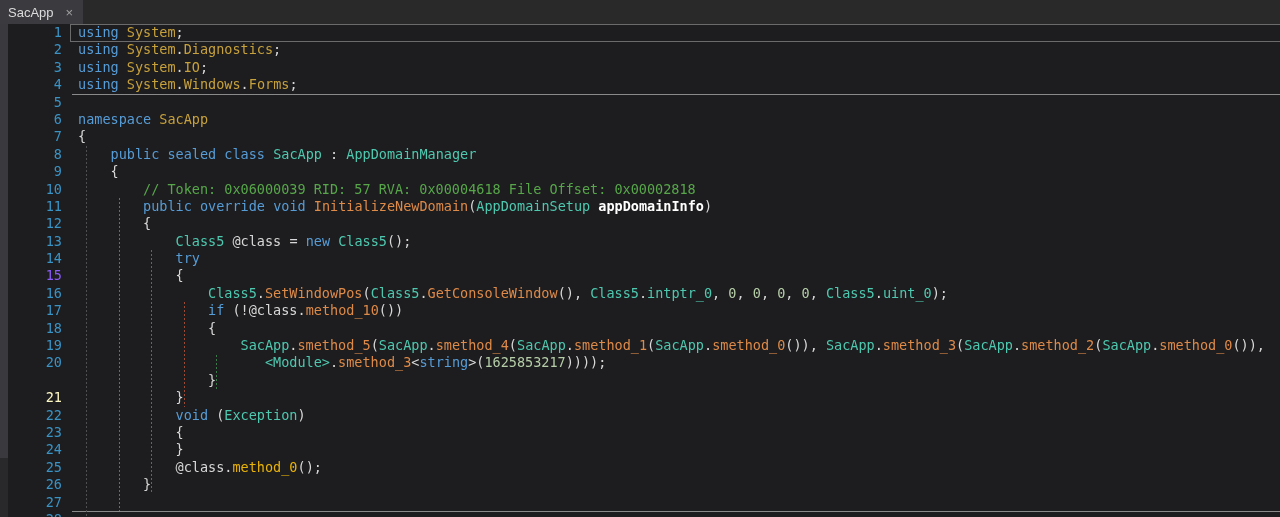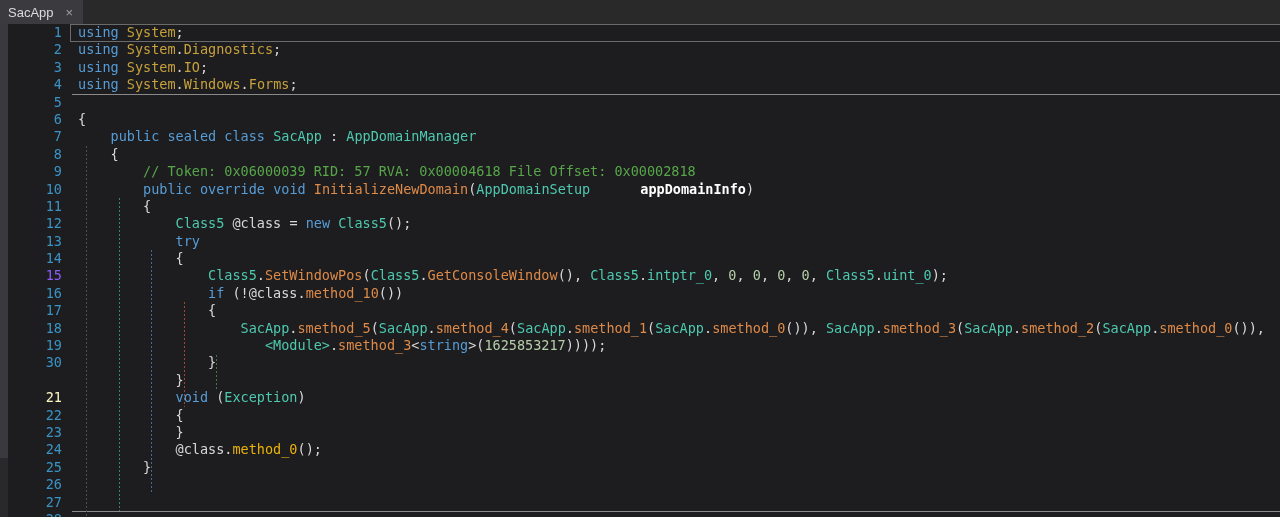--- a/index.html
+++ b/index.html
@@ -26,21 +26,21 @@
   .editor { position:absolute; left:0; top:24px; right:0; bottom:0; }
   .gutter { position:absolute; left:8px; top:0; width:54px; }
   .gutter .ln {
     height:17.4px; line-height:17.4px; text-align:right;
     font-size:13.5px; white-space:pre;
   }
   .code { position:absolute; left:78px; top:0; right:0; }
   .code .row {
     height:17.4px; line-height:17.4px; font-size:13.5px; white-space:pre;
   }
-  .tok-prm { font-weight:bold;margin-left:42px; }
+  .tok-prm { font-weight:bold; }
   .guide { position:absolute; width:1px; }
   .decor-rule { position:absolute; right:0; height:1px; }
   .caret-box {
     position:absolute; right:0; height:18px;
     border-top:1px solid #6b6b6b; border-bottom:1px solid #6b6b6b; border-left:1px solid #6b6b6b;
   }
 </style>
 </head>
 <body>
 
@@ -83,37 +83,38 @@
         <div class="ln" style="color: rgb(58, 147, 197);">10</div>
         <div class="ln" style="color: rgb(58, 147, 197);">11</div>
         <div class="ln" style="color: rgb(58, 147, 197);">12</div>
         <div class="ln" style="color: rgb(58, 147, 197);">13</div>
         <div class="ln" style="color: rgb(58, 147, 197);">14</div>
         <div class="ln" style="color: #8b5cf6;">15</div>
         <div class="ln" style="color: rgb(58, 147, 197);">16</div>
         <div class="ln" style="color: rgb(58, 147, 197);">17</div>
         <div class="ln" style="color: rgb(58, 147, 197);">18</div>
         <div class="ln" style="color: rgb(58, 147, 197);">19</div>
-        <div class="ln" style="color: rgb(58, 147, 197);">30</div>
+        <div class="ln" style="color: rgb(58, 147, 197);">20</div>
         <div class="ln" style="color: rgb(58, 147, 197);"></div>
         <div class="ln" style="color: #fef9c3;">21</div>
         <div class="ln" style="color: rgb(58, 147, 197);">22</div>
         <div class="ln" style="color: rgb(58, 147, 197);">23</div>
         <div class="ln" style="color: rgb(58, 147, 197);">24</div>
         <div class="ln" style="color: rgb(58, 147, 197);">25</div>
         <div class="ln" style="color: rgb(58, 147, 197);">26</div>
         <div class="ln" style="color: rgb(58, 147, 197);">27</div>
         <div class="ln" style="color: rgb(58, 147, 197);">28</div>
       </div>
     <div id="codearea" class="code">
         <div class="row"><span class="tok-k" style="color: rgb(86, 156, 214);">using</span><span class="tok-pl" style="color: rgb(216, 216, 216);"> </span><span class="tok-ns" style="color: rgb(199, 161, 60);">System</span><span class="tok-pl" style="color: rgb(216, 216, 216);">;</span></div>
         <div class="row"><span class="tok-k" style="color: rgb(86, 156, 214);">using</span><span class="tok-pl" style="color: rgb(216, 216, 216);"> </span><span class="tok-ns" style="color: rgb(199, 161, 60);">System</span><span class="tok-pl" style="color: rgb(216, 216, 216);">.</span><span class="tok-ns" style="color: rgb(199, 161, 60);">Diagnostics</span><span class="tok-pl" style="color: rgb(216, 216, 216);">;</span></div>
         <div class="row"><span class="tok-k" style="color: rgb(86, 156, 214);">using</span><span class="tok-pl" style="color: rgb(216, 216, 216);"> </span><span class="tok-ns" style="color: rgb(199, 161, 60);">System</span><span class="tok-pl" style="color: rgb(216, 216, 216);">.</span><span class="tok-ns" style="color: rgb(199, 161, 60);">IO</span><span class="tok-pl" style="color: rgb(216, 216, 216);">;</span></div>
         <div class="row"><span class="tok-k" style="color: rgb(86, 156, 214);">using</span><span class="tok-pl" style="color: rgb(216, 216, 216);"> </span><span class="tok-ns" style="color: rgb(199, 161, 60);">System</span><span class="tok-pl" style="color: rgb(216, 216, 216);">.</span><span class="tok-ns" style="color: rgb(199, 161, 60);">Windows</span><span class="tok-pl" style="color: rgb(216, 216, 216);">.</span><span class="tok-ns" style="color: rgb(199, 161, 60);">Forms</span><span class="tok-pl" style="color: rgb(216, 216, 216);">;</span></div>
         <div class="row"></div>
+        <div class="row"><span class="tok-k" style="color: rgb(86, 156, 214);">namespace</span><span class="tok-pl" style="color: rgb(216, 216, 216);"> </span><span class="tok-ns" style="color: rgb(199, 161, 60);">SacApp</span></div>
         <div class="row"><span class="tok-pl" style="color: rgb(216, 216, 216);">{</span></div>
         <div class="row"><span class="tok-pl" style="color: rgb(216, 216, 216);">    </span><span class="tok-k" style="color: rgb(86, 156, 214);">public</span><span class="tok-pl" style="color: rgb(216, 216, 216);"> </span><span class="tok-k" style="color: rgb(86, 156, 214);">sealed</span><span class="tok-pl" style="color: rgb(216, 216, 216);"> </span><span class="tok-k" style="color: rgb(86, 156, 214);">class</span><span class="tok-pl" style="color: rgb(216, 216, 216);"> </span><span class="tok-ty" style="color: rgb(78, 201, 176);">SacApp</span><span class="tok-pl" style="color: rgb(216, 216, 216);"> : </span><span class="tok-ty" style="color: rgb(78, 201, 176);">AppDomainManager</span></div>
         <div class="row"><span class="tok-pl" style="color: rgb(216, 216, 216);">    {</span></div>
         <div class="row"><span class="tok-c" style="color: rgb(87, 166, 74);">        // Token: 0x06000039 RID: 57 RVA: 0x00004618 File Offset: 0x00002818</span></div>
         <div class="row"><span class="tok-pl" style="color: rgb(216, 216, 216);">        </span><span class="tok-k" style="color: rgb(86, 156, 214);">public</span><span class="tok-pl" style="color: rgb(216, 216, 216);"> </span><span class="tok-k" style="color: rgb(86, 156, 214);">override</span><span class="tok-pl" style="color: rgb(216, 216, 216);"> </span><span class="tok-k" style="color: rgb(86, 156, 214);">void</span><span class="tok-pl" style="color: rgb(216, 216, 216);"> </span><span class="tok-m" style="color: rgb(222, 138, 72);">InitializeNewDomain</span><span class="tok-pl" style="color: rgb(216, 216, 216);">(</span><span class="tok-ty" style="color: rgb(78, 201, 176);">AppDomainSetup</span><span class="tok-pl" style="color: rgb(216, 216, 216);"> </span><span class="tok-prm" style="color: rgb(255, 255, 255);">appDomainInfo</span><span class="tok-pl" style="color: rgb(216, 216, 216);">)</span></div>
         <div class="row"><span class="tok-pl" style="color: rgb(216, 216, 216);">        {</span></div>
         <div class="row"><span class="tok-pl" style="color: rgb(216, 216, 216);">            </span><span class="tok-ty" style="color: rgb(78, 201, 176);">Class5</span><span class="tok-pl" style="color: rgb(216, 216, 216);"> </span><span class="tok-lo" style="color: rgb(216, 216, 216);">@class</span><span class="tok-pl" style="color: rgb(216, 216, 216);"> = </span><span class="tok-k" style="color: rgb(86, 156, 214);">new</span><span class="tok-pl" style="color: rgb(216, 216, 216);"> </span><span class="tok-ty" style="color: rgb(78, 201, 176);">Class5</span><span class="tok-pl" style="color: rgb(216, 216, 216);">();</span></div>
         <div class="row"><span class="tok-pl" style="color: rgb(216, 216, 216);">            </span><span class="tok-k" style="color: rgb(86, 156, 214);">try</span></div>
         <div class="row"><span class="tok-pl" style="color: rgb(216, 216, 216);">            {</span></div>
         <div class="row"><span class="tok-pl" style="color: rgb(216, 216, 216);">                </span><span class="tok-ty" style="color: rgb(78, 201, 176);">Class5</span><span class="tok-pl" style="color: rgb(216, 216, 216);">.</span><span class="tok-m" style="color: rgb(222, 138, 72);">SetWindowPos</span><span class="tok-pl" style="color: rgb(216, 216, 216);">(</span><span class="tok-ty" style="color: rgb(78, 201, 176);">Class5</span><span class="tok-pl" style="color: rgb(216, 216, 216);">.</span><span class="tok-m" style="color: rgb(222, 138, 72);">GetConsoleWindow</span><span class="tok-pl" style="color: rgb(216, 216, 216);">(), </span><span class="tok-ty" style="color: rgb(78, 201, 176);">Class5</span><span class="tok-pl" style="color: rgb(216, 216, 216);">.</span><span class="tok-ty" style="color: rgb(78, 201, 176);">intptr_0</span><span class="tok-pl" style="color: rgb(216, 216, 216);">, </span><span class="tok-n" style="color: rgb(181, 206, 168);">0</span><span class="tok-pl" style="color: rgb(216, 216, 216);">, </span><span class="tok-n" style="color: rgb(181, 206, 168);">0</span><span class="tok-pl" style="color: rgb(216, 216, 216);">, </span><span class="tok-n" style="color: rgb(181, 206, 168);">0</span><span class="tok-pl" style="color: rgb(216, 216, 216);">, </span><span class="tok-n" style="color: rgb(181, 206, 168);">0</span><span class="tok-pl" style="color: rgb(216, 216, 216);">, </span><span class="tok-ty" style="color: rgb(78, 201, 176);">Class5</span><span class="tok-pl" style="color: rgb(216, 216, 216);">.</span><span class="tok-ty" style="color: rgb(78, 201, 176);">uint_0</span><span class="tok-pl" style="color: rgb(216, 216, 216);">);</span></div>

